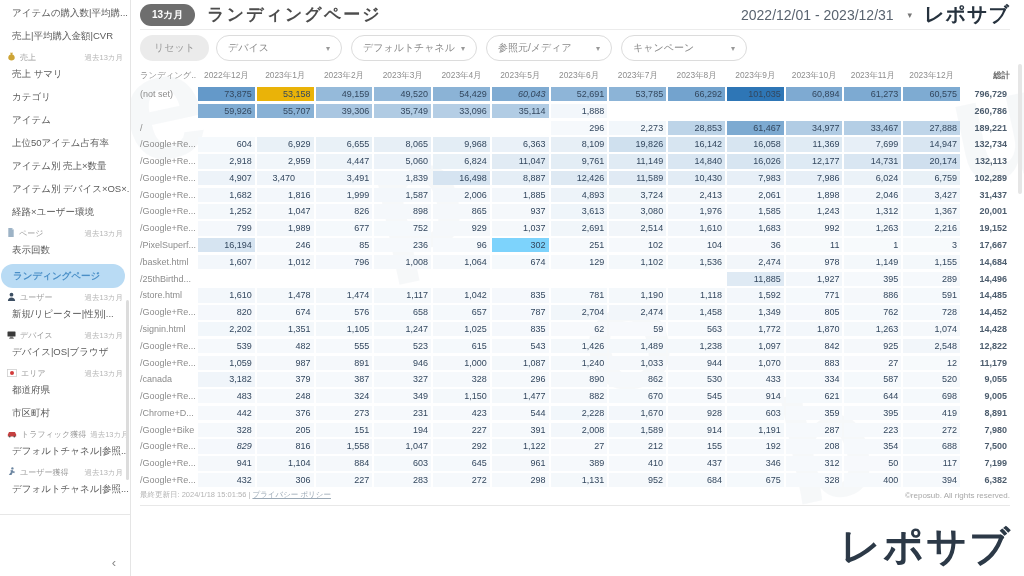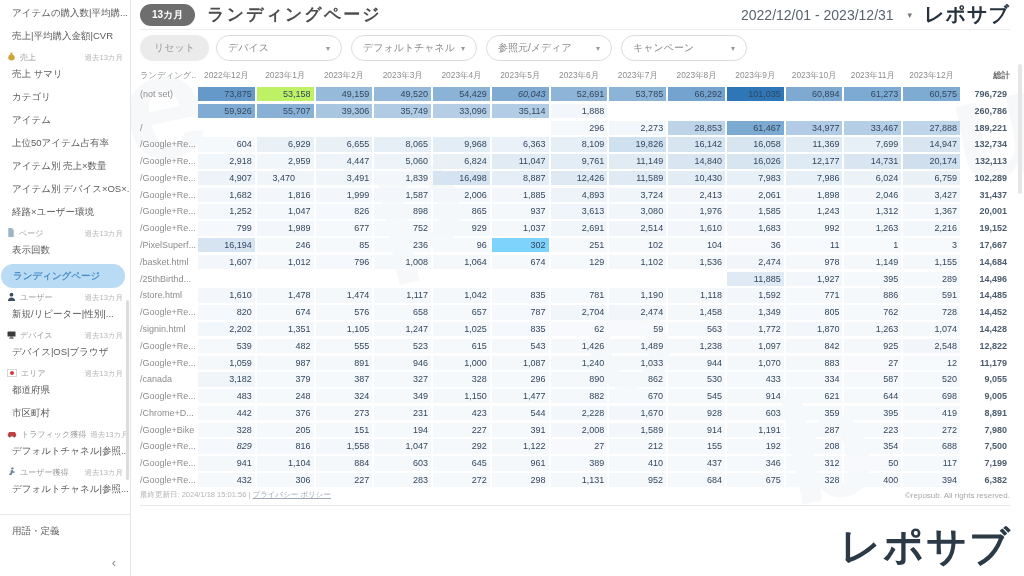--- a/index.html
+++ b/index.html
@@ -150,21 +150,20 @@
         <div class="side-section">
           <span><svg width="9" height="9" viewBox="0 0 10 10">
               <circle cx="6" cy="1.6" r="1.3" fill="#6b85a0"></circle>
               <path d="M2 9l2.4-3.4L3.6 4 6 3.2l1.8 2.2L9 4.8 8 7 6.4 6 5 9z" fill="#6b85a0"></path>
             </svg></span>
           <span>ユーザー獲得</span>
           <span class="side-period">過去13カ月</span>
         </div>
         <div class="side-item">デフォルトチャネル|参照...</div>
         <div class="side-divider"></div>
-        <div class="side-item">用語・定義</div>
       </div>
     <div class="side-scrollthumb"></div>
     <div class="collapse-btn">‹</div>
   </div>
 
   <div class="main">
 
     <div class="wm">e</div>
     <div class="wm">p</div>
     <div class="wm">o</div>
@@ -219,21 +218,21 @@
           <div class="hcell">2023年9月</div>
           <div class="hcell">2023年10月</div>
           <div class="hcell">2023年11月</div>
           <div class="hcell">2023年12月</div>
           <div class="hcell htotal">総計</div>
         </div>
       <div>
           <div class="trow">
             <div class="cell label-cell">(not set)</div>
             <div class="cell" style="background: rgb(100, 153, 201);">73,875</div>
-            <div class="cell" style="background: #bef264; padding-left: 20px;">53,158</div>
+            <div class="cell" style="background: #eab308; padding-left: 20px;">53,158</div>
             <div class="cell" style="background: rgb(149, 186, 218);">49,159</div>
             <div class="cell" style="background: rgb(148, 185, 218);">49,520</div>
             <div class="cell" style="background: rgb(139, 179, 214);">54,429</div>
             <div class="cell" style="background: rgb(127, 171, 210); font-style: italic;">60,043</div>
             <div class="cell" style="background: rgb(142, 181, 216);">52,691</div>
             <div class="cell" style="background: rgb(140, 180, 215);">53,785</div>
             <div class="cell" style="background: rgb(115, 163, 206);">66,292</div>
             <div class="cell" style="background: rgb(46, 118, 182);">101,035</div>
             <div class="cell" style="background: rgb(126, 170, 210);">60,894</div>
             <div class="cell" style="background: rgb(125, 170, 210);">61,273</div>

